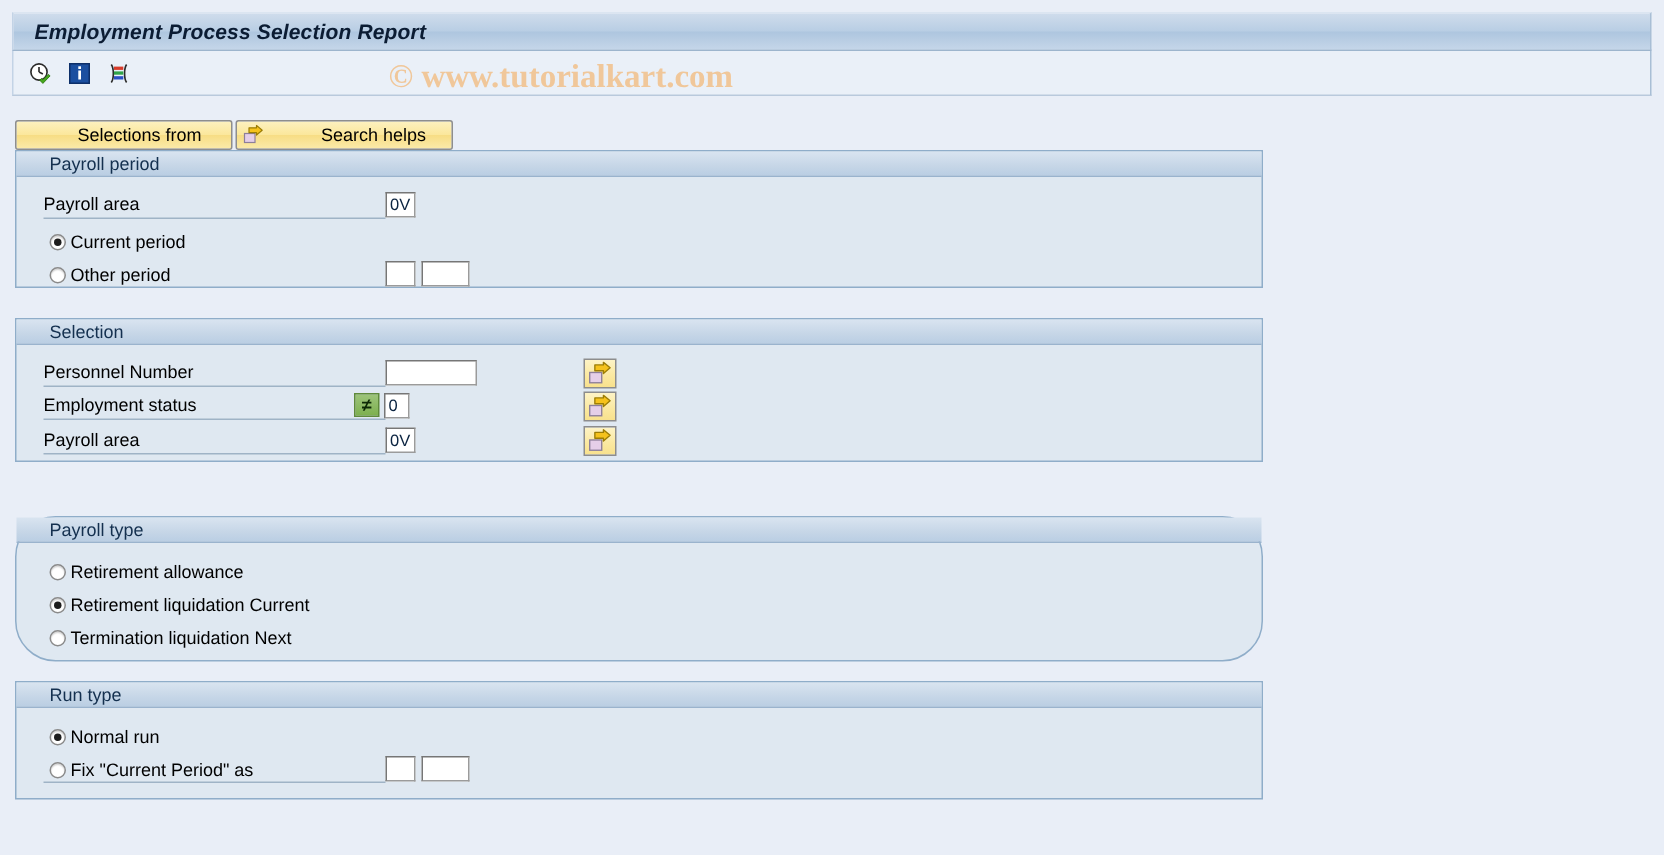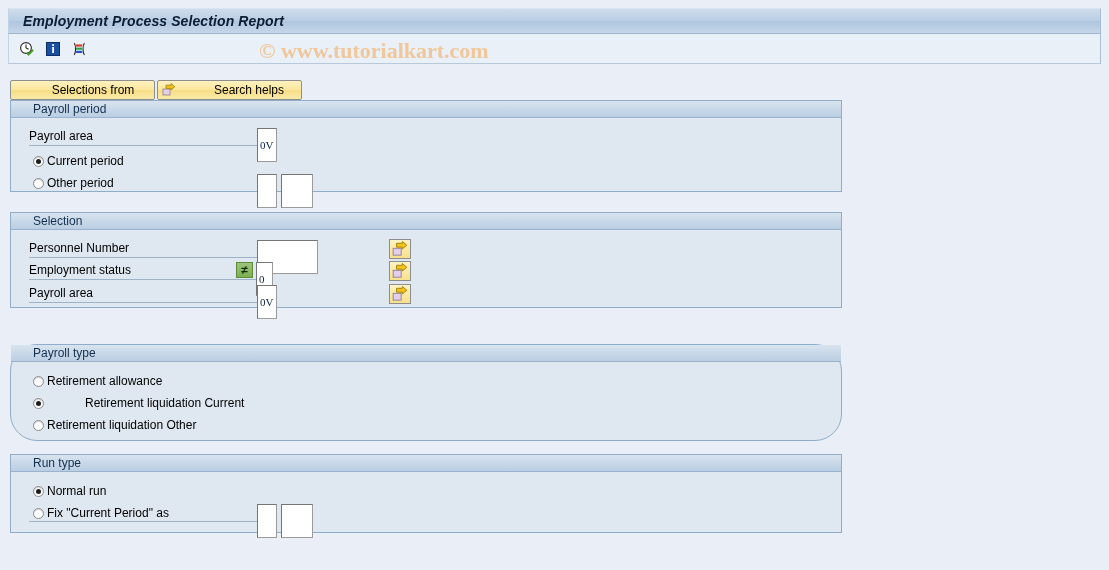--- a/index.html
+++ b/index.html
@@ -155,25 +155,25 @@
     top: 18px;
   }
 
   .inp {
     position: absolute;
     background: #ffffff;
     border: 1px solid #9b9b9b;
     border-top-color: #767676;
     border-left-color: #767676;
     box-sizing: border-box;
-    font-family: Liberation Serif, serif;
+    font-family: Liberation Sans, sans-serif;
     font-size: 11px;
     color: #0a2340;
     padding: 0 2px;
-    height: 34px;
+    height: 17px;
     line-height: 15px;
     outline: none;
   }
 
   
   .radio-row {
     position: absolute;
     left: 22px;
     height: 18px;
     display: flex;
@@ -357,28 +357,28 @@
 
 <div class="panel" id="panel-payroll-type">
   <div class="panel-header">Payroll type</div>
   <div class="panel-body">
 
     <div class="radio-row" style="top:10px;">
       <span class="radio"></span>
       <span class="radio-label">Retirement allowance</span>
     </div>
 
-    <div class="radio-row" style="top:32px;gap:38px;">
+    <div class="radio-row" style="top:32px;">
       <span class="radio on"></span>
       <span class="radio-label">Retirement liquidation Current</span>
     </div>
 
     <div class="radio-row" style="top:54px;">
       <span class="radio"></span>
-      <span class="radio-label">Retirement liquidation Other</span>
+      <span class="radio-label">Termination liquidation Next</span>
     </div>
   </div>
 </div>
 
 <div class="panel" id="panel-run-type">
   <div class="panel-header">Run type</div>
   <div class="panel-body">
 
     <div class="radio-row" style="top:10px;">
       <span class="radio on"></span>

